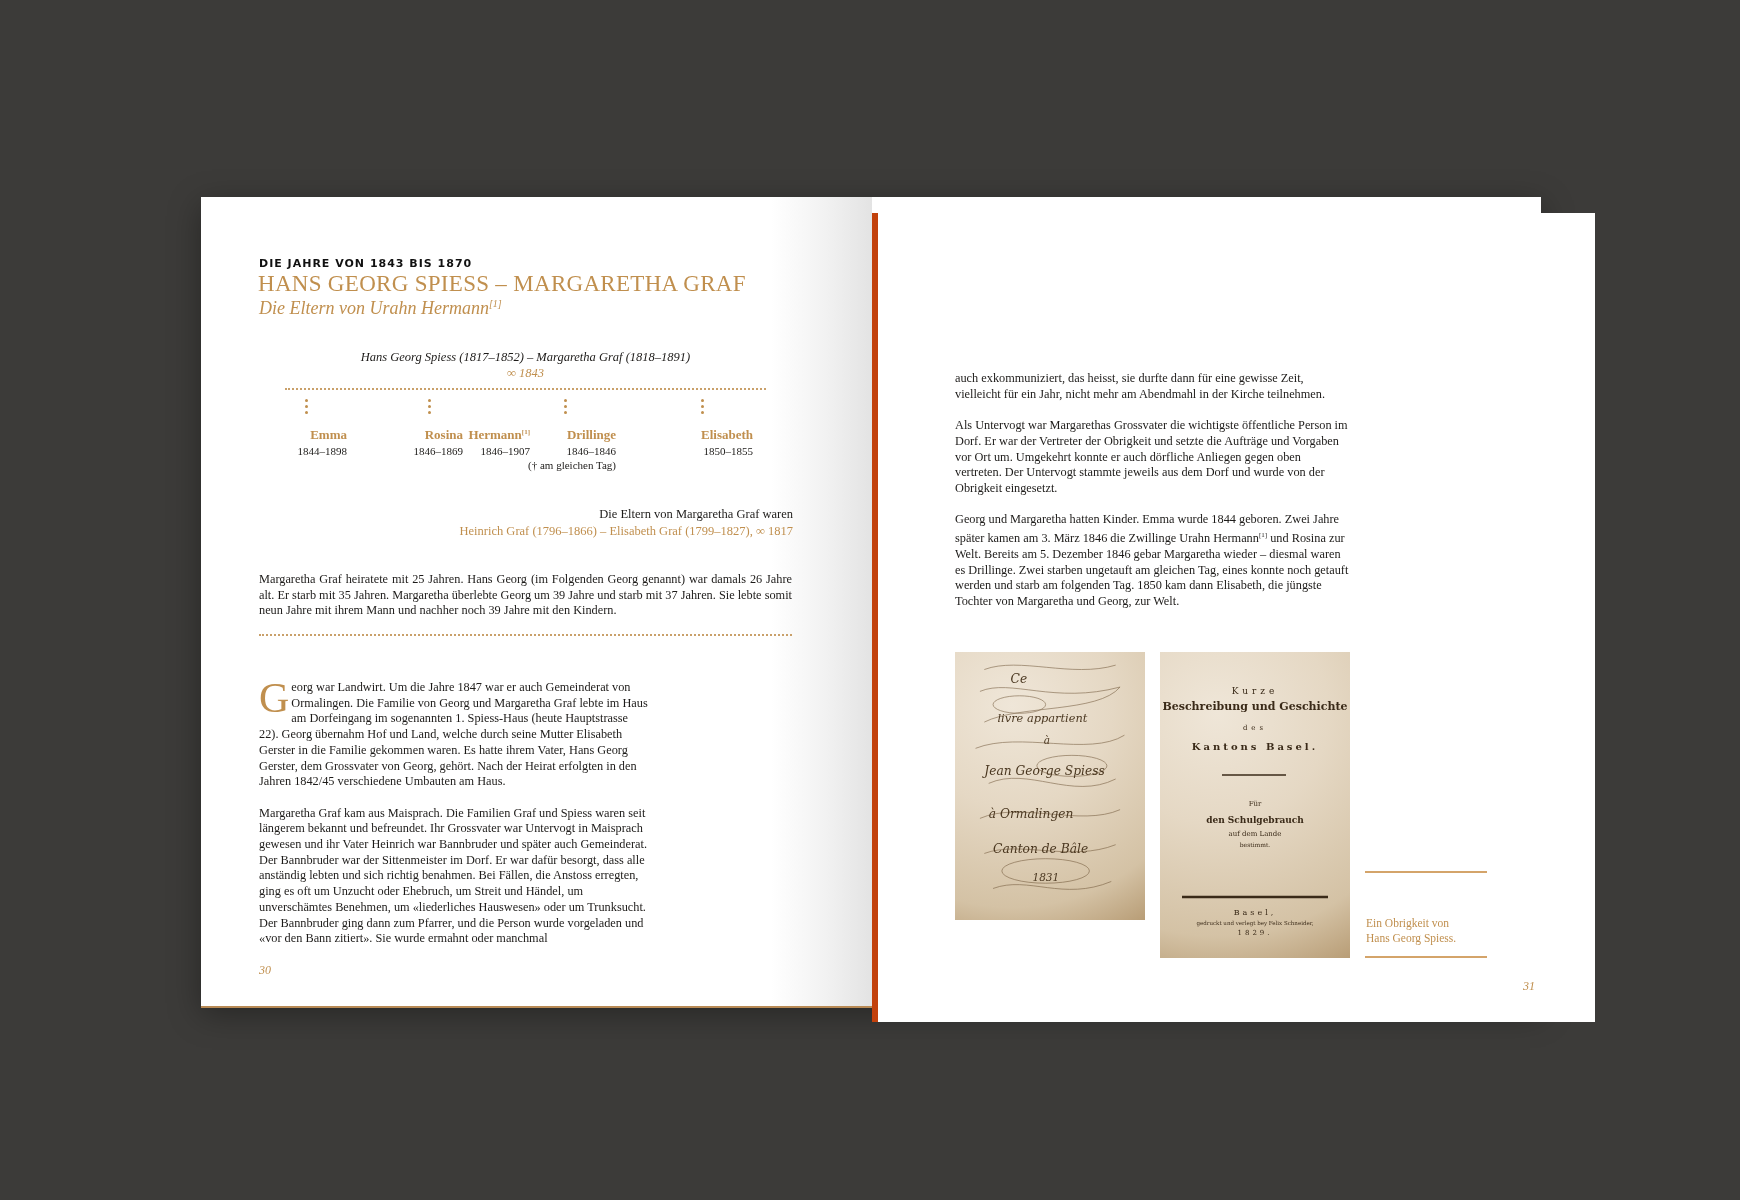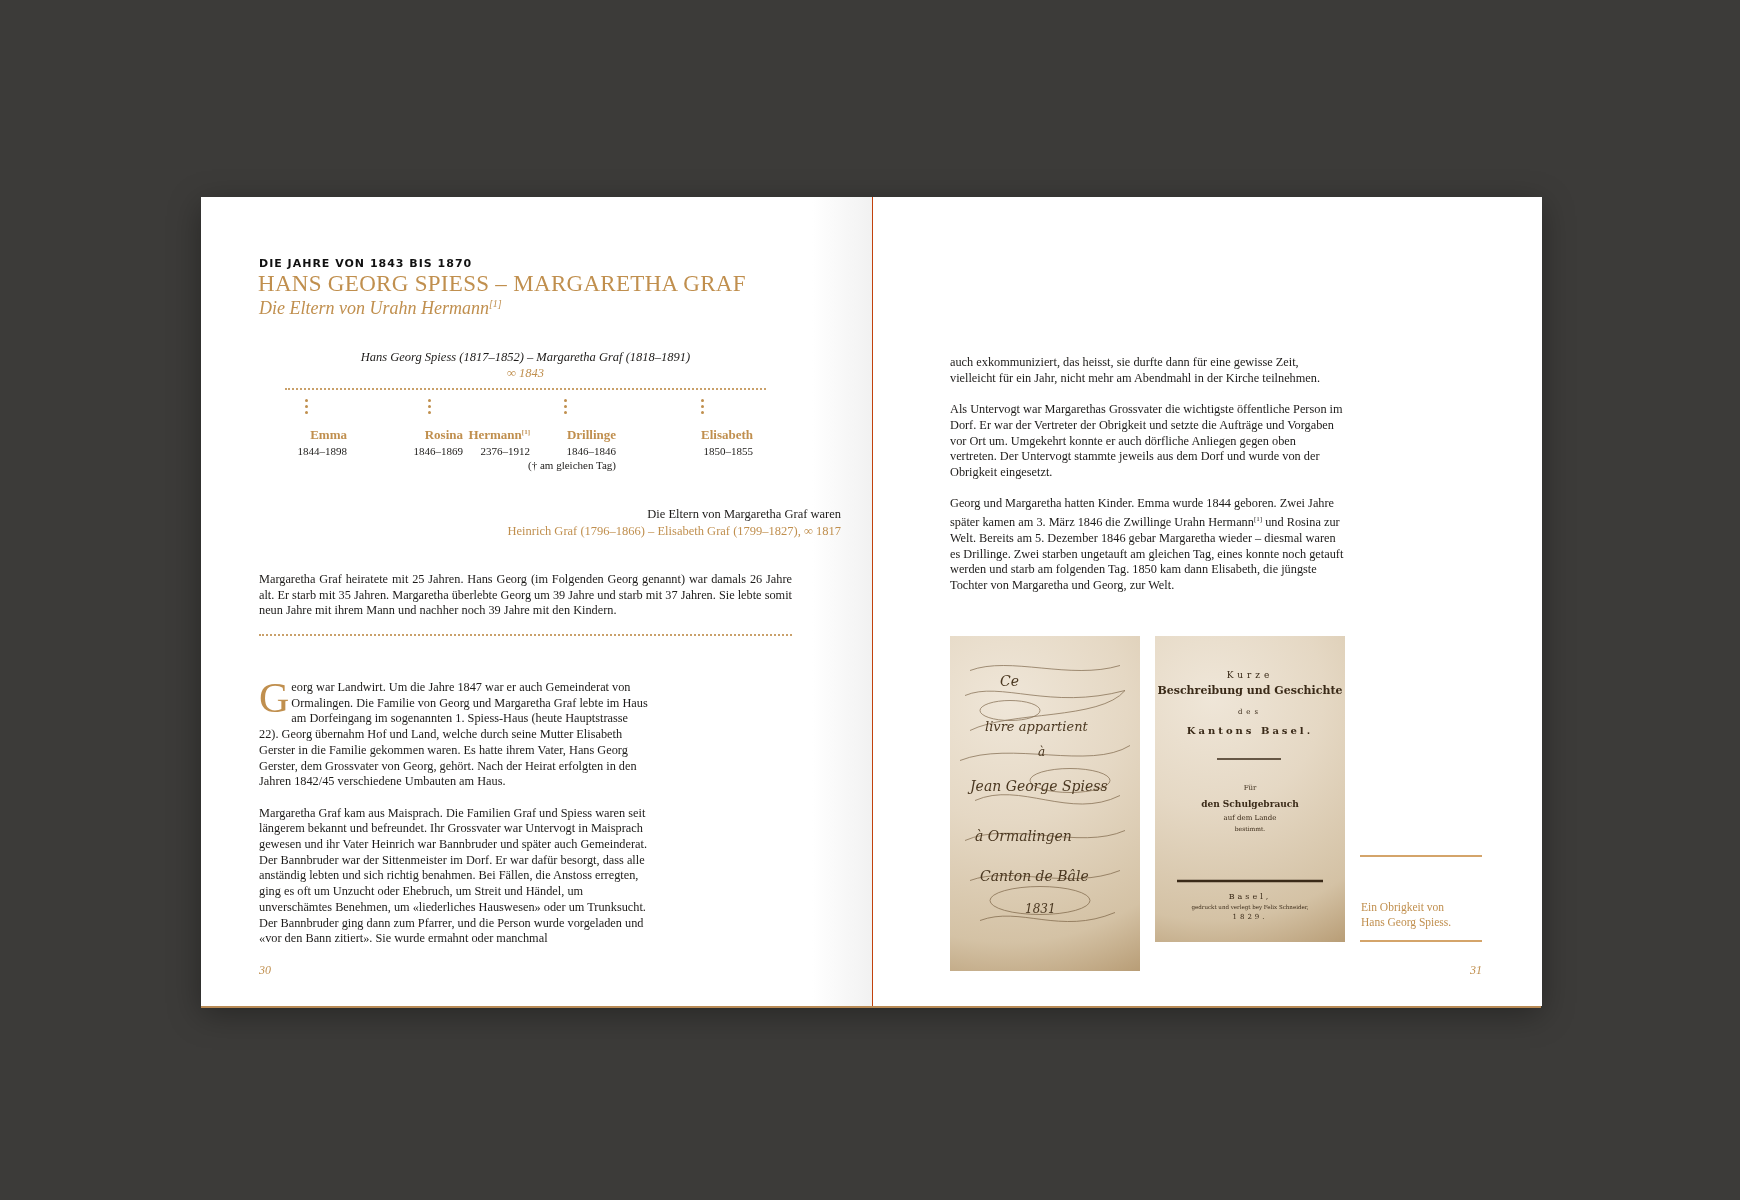--- a/index.html
+++ b/index.html
@@ -1,23 +1,23 @@
 <!DOCTYPE html>
 <html><head>
 <meta charset="utf-8">
 <style>
   html, body { margin:0; padding:0; }
   body { width:1740px; height:1200px; background:#3c3b39; position:relative; overflow:hidden;
          font-family:"Liberation Serif","DejaVu Serif",serif; color:#1d1b19; }
   .spread { position:absolute; left:201px; top:197px; width:1340px; height:809px; background:#fff;
             box-shadow:0 2px 0 #b88a55, 0 8px 30px rgba(0,0,0,0.35); }
   .page-left { position:absolute; left:0; top:0; width:671px; height:809px;
-               background:linear-gradient(to right,#fff 0%,#fff 85%,#f2f2f2 93%,#e3e3e3 100%);padding-left:48px; }
-  .page-right { position:absolute; left:671px; top:0; width:669px; height:809px; background:#fff;
-                border-left:1px solid #c2410c; }
+               background:linear-gradient(to right,#fff 0%,#fff 85%,#f2f2f2 93%,#e3e3e3 100%); }
+  .page-right { position:absolute; left:671px; top:16px; width:669px; height:809px; background:#fff;
+                border-left:6px solid #c2410c;padding-left:48px; }
   .abs { position:absolute; }
   .eyebrow { left:58px; top:60px; font-family:"DejaVu Sans","Liberation Sans",sans-serif; font-weight:bold;
              font-size:11px; letter-spacing:1px; color:#111; }
   .title { left:57px; top:74px; font-size:23px; color:#c08f4e; letter-spacing:0.3px; white-space:nowrap; }
   .subtitle { left:58px; top:101px; font-size:18px; font-style:italic; color:#c08f4e; white-space:nowrap; }
   .subtitle sup { font-size:10px; }
   .tree-head { left:58px; width:533px; top:153px; text-align:center; font-style:italic; font-size:12.5px; }
   .tree-marr { left:58px; width:533px; top:169px; text-align:center; font-style:italic; font-size:12.5px; color:#c08f4e; }
   .dotline { border-top:2px dotted #c9a06a; height:0; }
   .tree-line { left:84px; top:191px; width:481px; }
@@ -83,21 +83,21 @@
     <div class="abs child" style="left:66px; top:230px; width:80px;">
       <span class="name">Emma</span>
       <span class="dates">1844–1898</span>
     </div>
     <div class="abs child" style="left:190px; top:230px; width:72px;">
       <span class="name">Rosina</span>
       <span class="dates">1846–1869</span>
     </div>
     <div class="abs child" style="left:257px; top:230px; width:72px;">
       <span class="name"><span>Hermann</span><sup>[1]</sup></span>
-      <span class="dates">2376–1912</span>
+      <span class="dates">1846–1907</span>
     </div>
     <div class="abs child" style="left:315px; top:230px; width:100px;">
       <span class="name">Drillinge</span>
       <span class="dates">1846–1846</span>
       <span class="note">(† am gleichen Tag)</span>
     </div>
     <div class="abs child" style="left:452px; top:230px; width:100px;">
       <span class="name">Elisabeth</span>
       <span class="dates">1850–1855</span>
     </div>
@@ -118,21 +118,21 @@
     <div class="abs pagenum" style="left:58px; top:766px;">30</div>
   </div>
 
   <div class="page-right">
     <div class="abs right-col">
       <p>auch exkommuniziert, das heisst, sie durfte dann für eine gewisse Zeit, vielleicht für ein Jahr, nicht mehr am Abendmahl in der Kirche teilnehmen.</p>
       <p>Als Untervogt war Margarethas Grossvater die wichtigste öffentliche Person im Dorf. Er war der Vertreter der Obrigkeit und setzte die Aufträge und Vorgaben vor Ort um. Umgekehrt konnte er auch dörfliche Anliegen gegen oben vertreten. Der Untervogt stammte jeweils aus dem Dorf und wurde von der Obrigkeit eingesetzt.</p>
       <p><span>Georg und Margaretha hatten Kinder. Emma wurde 1844 geboren. Zwei Jahre später kamen am 3. März 1846 die Zwillinge Urahn Hermann</span><sup style="font-size:7px;">[1]</sup><span> und Rosina zur Welt. Bereits am 5. Dezember 1846 gebar Margaretha wieder – diesmal waren es Drillinge. Zwei starben ungetauft am gleichen Tag, eines konnte noch getauft werden und starb am folgenden Tag. 1850 kam dann Elisabeth, die jüngste Tochter von Margaretha und Georg, zur Welt.</span></p>
     </div>
 
-    <div class="abs fig" style="left:77px; top:439px; width:190px; height:335px;">
+    <div class="abs fig" style="left:77px; top:439px; width:190px; height:268px;">
       <svg viewBox="0 0 190 306">
         <g fill="none" stroke="#6b5233" stroke-width="0.8" opacity="0.75">
           <path d="M20 20 C60 5, 120 30, 170 15"></path>
           <path d="M15 45 C50 30, 100 60, 175 40 C150 70, 60 60, 20 80"></path>
           <path d="M10 110 C60 90, 140 120, 180 95"></path>
           <path d="M25 150 C70 130, 120 170, 170 145"></path>
           <path d="M15 190 C60 170, 130 200, 175 180"></path>
           <path d="M20 230 C60 215, 120 240, 170 220"></path>
           <path d="M30 270 C70 255, 110 285, 165 262"></path>
           <ellipse cx="60" cy="60" rx="30" ry="10"></ellipse>

